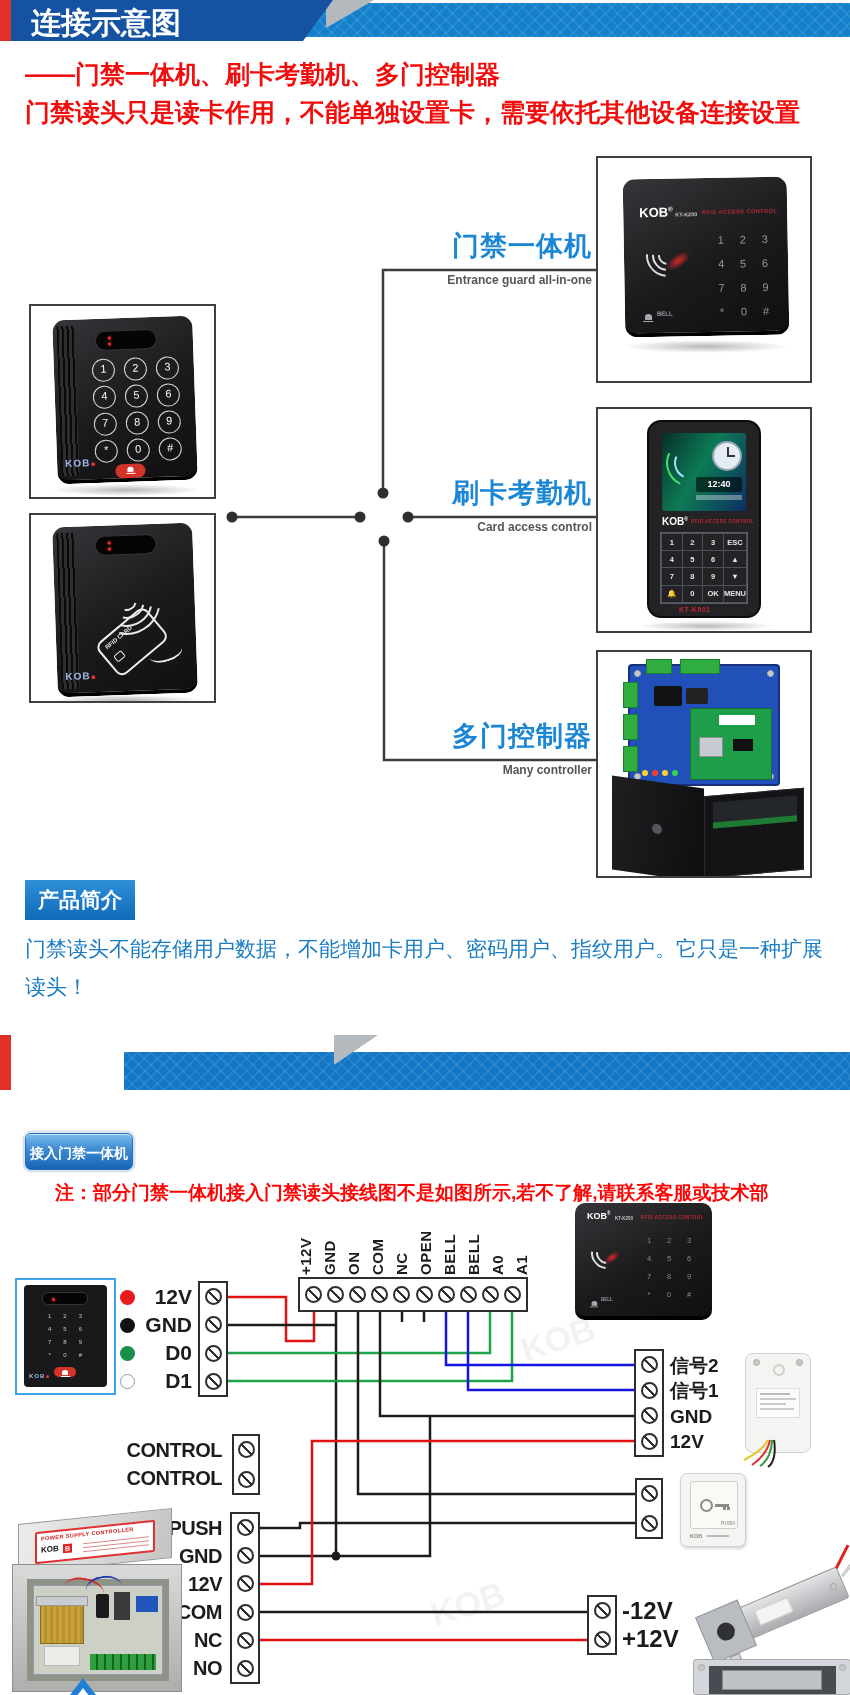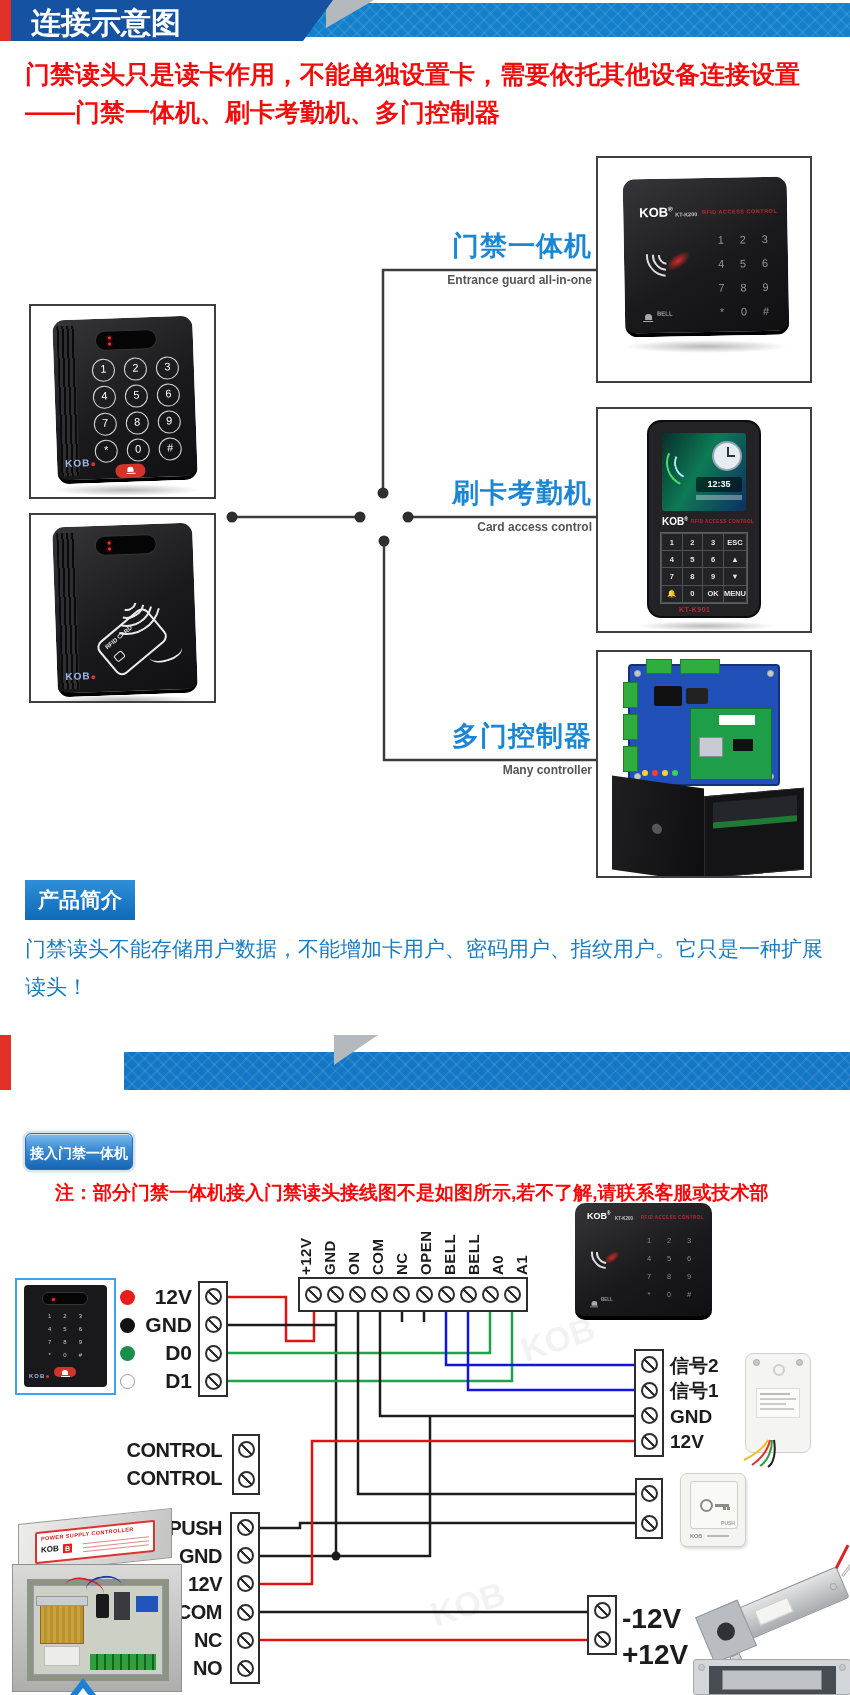--- a/index.html
+++ b/index.html
@@ -87,21 +87,21 @@
                   font-weight:bold;font-size:15px;color:#1c1c1c;display:inline-flex;align-items:center;
                   justify-content:flex-start;letter-spacing:.5px;}
   .pinlabels{display:flex;flex-direction:column;}
   .pinlabels span{display:block;font-weight:bold;color:#1c1c1c;text-align:right;}
   .pinlabels.left span{text-align:left;}
   .pin-row{display:flex;align-items:center;height:28px;}
   .pin-dot{width:13px;height:13px;border-radius:50%;border:1px solid transparent;flex:none;margin-left:4px;}
   .pin-label{flex:1;text-align:right;font-weight:bold;font-size:21px;color:#1c1c1c;padding-right:4px;}
   .bigpins span{height:28px;line-height:28px;font-size:20px;letter-spacing:-.5px;}
   .sigpins span{height:25.4px;line-height:25.4px;font-size:19px;}
-  .lockpins span{height:28px;line-height:28px;font-size:28px;margin-top:8px;}
+  .lockpins span{height:28px;line-height:28px;font-size:24px;}
 
   
   .whitedev{background:#f4f4f2;border:1px solid #d0d0cc;}
   .screw{position:absolute;width:5px;height:5px;border-radius:50%;background:#c9c9c4;border:1px solid #aaa;}
   .wm{position:absolute;font-weight:bold;color:rgba(0,0,0,.05);transform:rotate(-18deg);font-size:34px;}
 </style>
 </head>
 <body>
 
 <div id="page">
@@ -146,22 +146,22 @@
   <div class="ab" style="left:0;top:0;width:850px;height:42px">
     <div class="ab band1" style="left:118px;top:3px;right:0;height:34px"></div>
     <div class="ab fold" style="left:326px;top:0"></div>
     <div class="ab bblock1" style="left:11px;top:0;width:322px;height:41px">
       <span class="ab btitle" style="left:20px;top:3px;font-size:30px">连接示意图</span>
     </div>
     <div class="ab redbar" style="left:0;top:0;width:11px;height:41px"></div>
   </div>
 
   <div class="ab redpara" style="left:25px;top:55px;width:810px">
+    <div>——门禁一体机、刷卡考勤机、多门控制器</div>
     <div>门禁读头只是读卡作用，不能单独设置卡，需要依托其他设备连接设置</div>
-    <div>——门禁一体机、刷卡考勤机、多门控制器</div>
   </div>
 
   <div class="ab pbox" style="left:29px;top:304px;width:187px;height:195px">
     <div class="ab devdark" style="left:24px;top:12px;width:140px;height:164px;transform:rotate(-2deg)">
       <div class="ab ridges" style="left:4px;top:6px;width:18px;height:150px"></div>
       <div class="ab ledwin" style="left:42px;top:12px;width:62px;height:20px">
         <span class="reddot" style="left:12px;top:5px"></span>
         <span class="reddot" style="left:12px;top:11px"></span>
       </div>
       <div class="ab circkeys" style="left:38px;top:40px">
@@ -240,21 +240,21 @@
 
   <div class="ab pbox" style="left:596px;top:407px;width:216px;height:226px">
     <div class="ab" style="left:49px;top:11px;width:114px;height:198px;background:#232326;border:2px solid #0c0c0e;border-radius:14px">
       <div class="ab" style="left:13px;top:11px;width:84px;height:78px;background:linear-gradient(120deg,#072f2a,#0d7a55 45%,#0d2f63);overflow:hidden;border-radius:3px">
         <span class="arc" style="left:4px;top:6px;width:44px;height:44px;border-left-color:#45e06a;transform:rotate(-20deg)"></span>
         <span class="arc" style="left:12px;top:14px;width:28px;height:28px;border-left-color:#9fe8ff;transform:rotate(-20deg)"></span>
         <div class="ab" style="left:50px;top:8px;width:30px;height:30px;background:#e6edf2;border:2px solid #93a4b5;border-radius:50%">
           <span class="ab" style="left:13px;top:4px;width:1.6px;height:10px;background:#334"></span>
           <span class="ab" style="left:13px;top:12px;width:8px;height:1.6px;background:#334"></span>
         </div>
-        <div class="ab" style="left:34px;top:44px;width:46px;height:15px;background:rgba(0,0,0,.55);border-radius:2px;color:#fff;font-size:9px;font-weight:bold;text-align:center;line-height:15px">12:35</div>
+        <div class="ab" style="left:34px;top:44px;width:46px;height:15px;background:rgba(0,0,0,.55);border-radius:2px;color:#fff;font-size:9px;font-weight:bold;text-align:center;line-height:15px">12:40</div>
         <div class="ab" style="left:34px;top:62px;width:46px;height:5px;background:rgba(255,255,255,.35)"></div>
       </div>
       <span class="ab brand" style="left:13px;top:94px;font-size:10px"><b>KOB</b><sup>®</sup></span>
       <span class="ab tagline" style="left:42px;top:97px;font-size:4.5px">RFID ACCESS CONTROL</span>
       <div class="ab gridkeys" style="left:11px;top:110px;width:88px">
           <span>1</span>
           <span>2</span>
           <span>3</span>
           <span>ESC</span>
           <span>4</span>

